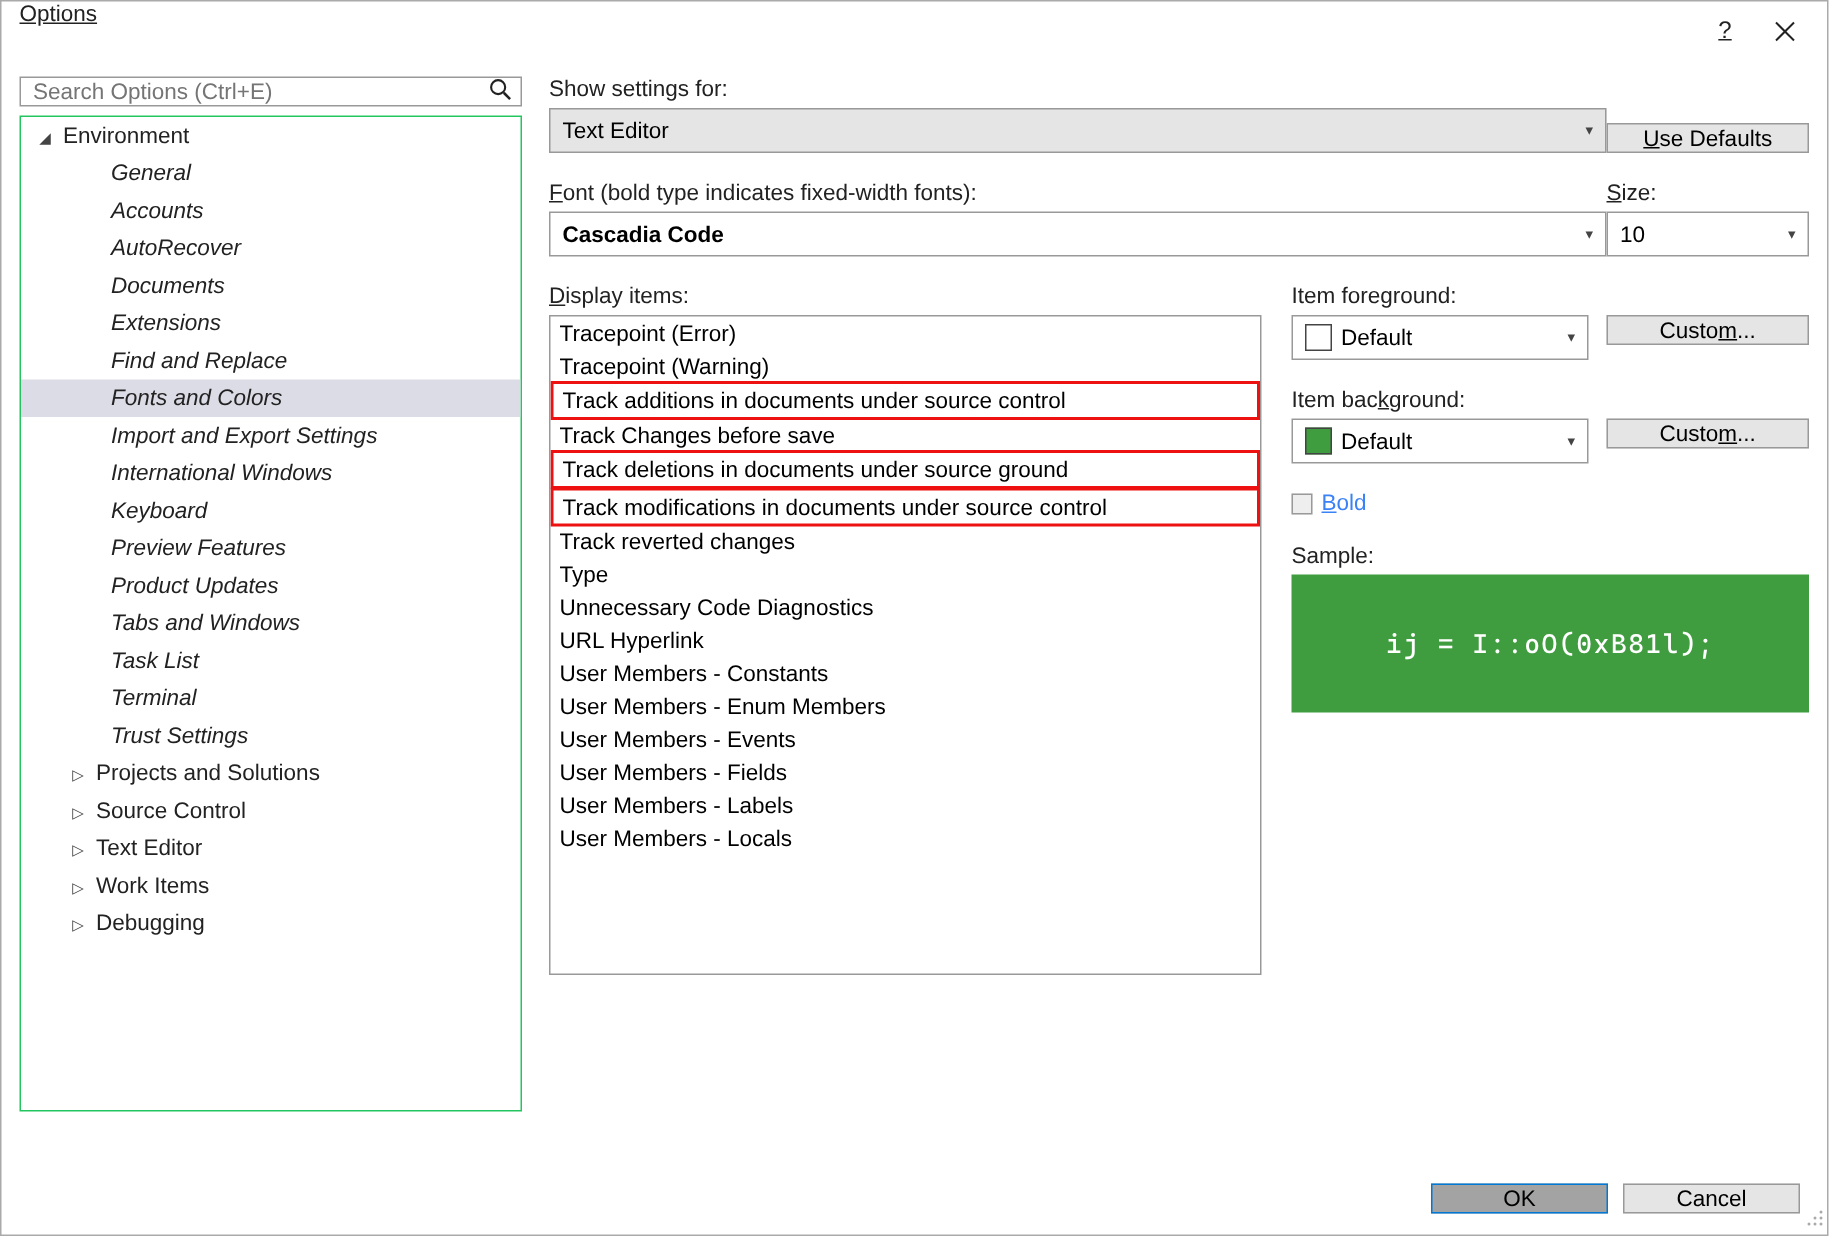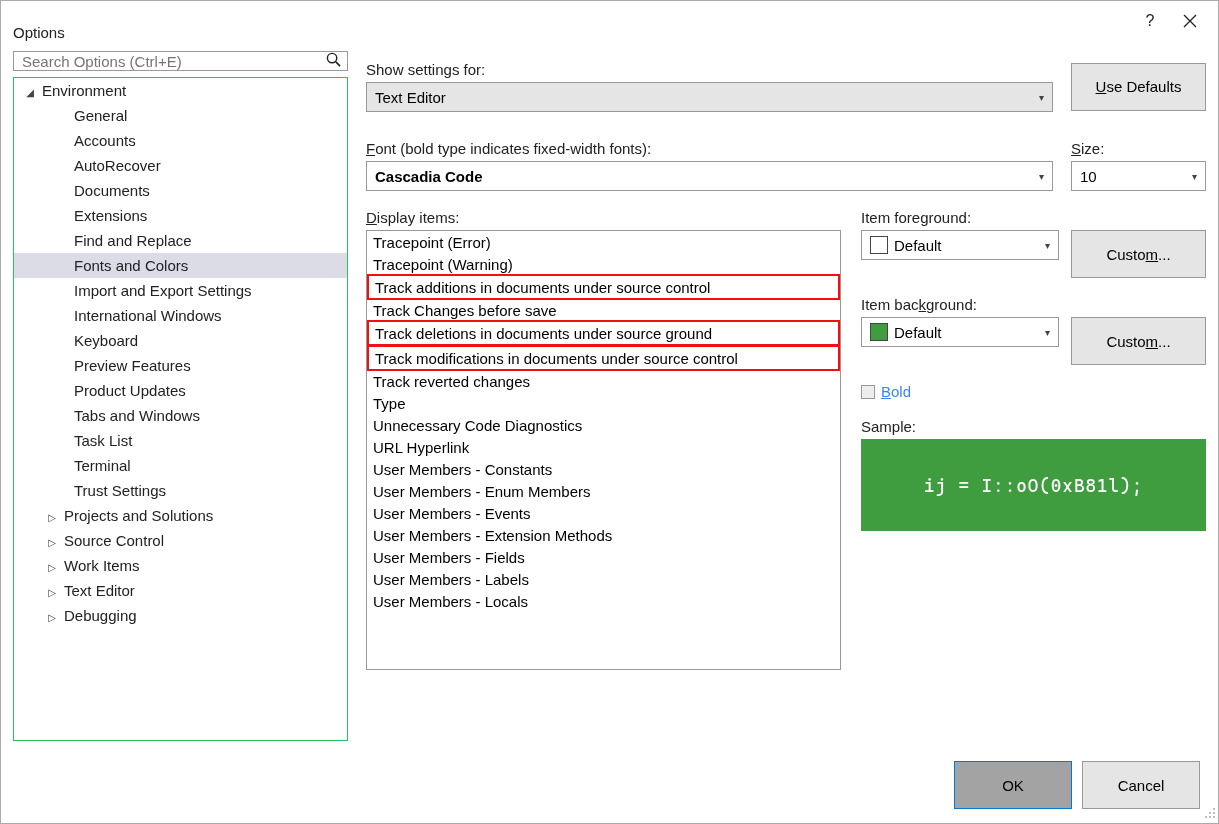--- a/index.html
+++ b/index.html
@@ -1,41 +1,41 @@
 <!DOCTYPE html>
 <html><head>
 <meta charset="utf-8">
 <style>
   * { box-sizing: border-box; font-family: "Segoe UI", Arial, sans-serif; }
   body { margin: 0; background: #fff; width: 1219px; height: 824px; overflow: hidden; position: relative; border: 1px solid #aaa; }
-  .titlebar { height: 40px; display: flex; align-items: flex-end; padding: 0 8px 0 12px; font-size: 15px; color: #222; }
+  .titlebar { height: 40px; display: flex; align-items: flex-start; padding: 0 8px 0 12px; font-size: 15px; color: #222; text-decoration: underline; }
   .titlebar .title { flex: 1; }
   .titlebar .help-icon, .titlebar .close-icon { width: 40px; height: 40px; display: flex; align-items: center; justify-content: center; font-size: 16px; color: #222; }
   .content { display: flex; padding: 10px 12px 0 12px; gap: 18px; height: 700px; }
   .left-col { width: 335px; display: flex; flex-direction: column; }
   .search-box { display: flex; align-items: center; border: 1px solid #999; height: 20px; padding: 0 6px; margin-bottom: 6px; }
   .search-box input { flex: 1; border: none; outline: none; font-size: 15px; color: #666; background: transparent; }
   .search-box .mag { font-size: 15px; color: #222; }
   .tree { border: 1px solid #22c55e; flex: 1; overflow-y: scroll; position: relative; font-size: 15px; color: #222; }
   .tree ul { list-style: none; margin: 0; padding: 0; }
   .tree li { padding: 4px 0 4px 10px; white-space: nowrap; cursor: default; }
   .tree li.root { padding-left: 10px; }
-  .tree li.child { padding-left: 60px; }
+  .tree li.child { padding-left: 60px; font-style: italic; }
   .tree li.top { padding-left: 32px; }
   .tree li.selected { background: #dcdce6; }
   .tree .caret { display: inline-block; width: 12px; text-align: center; margin-right: 6px; font-size: 10px; color: #444; }
   .right-col { flex: 1; display: flex; flex-direction: column; }
-  .row { display: flex; gap: 18px; align-items: center; margin-bottom: 18px; margin-top: 10px; }
+  .row { display: flex; gap: 0; align-items: flex-end; margin-bottom: 18px; }
   .field-group { display: flex; flex-direction: column; }
   .lbl { font-size: 15px; color: #222; margin-bottom: 4px; }
   .combo { border: 1px solid #999; height: 30px; display: flex; align-items: center; padding: 0 8px; font-size: 15px; background: #e5e5e5; position: relative; }
   .combo.white { background: #fff; }
   .combo .val { flex: 1; }
   .combo .chev { font-size: 10px; color: #444; }
-  .btn { border: 1px solid #999; background: #e5e5e5; height: 48px; padding: 0 8px; font-size: 15px; display: flex; align-items: center; justify-content: center; cursor: pointer; }
+  .btn { border: 1px solid #999; background: #e5e5e5; height: 20px; padding: 0 8px; font-size: 15px; display: flex; align-items: center; justify-content: center; cursor: pointer; }
   .btn.primary { border: 1.5px solid #0078d4; background: #a3a3a3; }
   .display-items-box { border: 1px solid #999; height: 440px; overflow-y: scroll; font-size: 15px; }
   .display-items-box div { padding: 2.5px 6px; white-space: nowrap; cursor: default; }
   .display-items-box div.hl { border: 2.5px solid #e11; margin: -1px 0; }
   .color-swatch { width: 18px; height: 18px; border: 1px solid #444; margin-right: 6px; }
   .bold-check { display: flex; align-items: center; gap: 6px; font-size: 15px; color: #3b82f6; }
   .bold-check .box { width: 14px; height: 14px; border: 1px solid #999; background: #eee; }
   .sample-box { background: #3f9c3f; color: #fff; height: 92px; display: flex; align-items: center; justify-content: center; font-family: "Cascadia Code", Consolas, monospace; font-size: 18px; letter-spacing: 1px; }
   .footer { position: absolute; bottom: 14px; right: 18px; display: flex; gap: 10px; }
   .footer .btn { width: 118px; }
@@ -86,22 +86,22 @@
           <li class="child">International Windows</li>
           <li class="child">Keyboard</li>
           <li class="child">Preview Features</li>
           <li class="child">Product Updates</li>
           <li class="child">Tabs and Windows</li>
           <li class="child">Task List</li>
           <li class="child">Terminal</li>
           <li class="child">Trust Settings</li>
           <li class="top"><span class="caret">▷</span>Projects and Solutions</li>
           <li class="top"><span class="caret">▷</span>Source Control</li>
+          <li class="top"><span class="caret">▷</span>Text Editor</li>
           <li class="top"><span class="caret">▷</span>Work Items</li>
-          <li class="top"><span class="caret">▷</span>Text Editor</li>
           <li class="top"><span class="caret">▷</span>Debugging</li>
         </ul>
     </div>
   </div>
 
   <div class="right-col">
     <div class="row">
       <div class="field-group" style="flex:1">
         <span class="lbl">Show settings for:</span>
         <div class="combo">
@@ -141,21 +141,20 @@
             <div>Track Changes before save</div>
             <div class="hl">Track deletions in documents under source ground</div>
             <div class="hl">Track modifications in documents under source control</div>
             <div>Track reverted changes</div>
             <div>Type</div>
             <div>Unnecessary Code Diagnostics</div>
             <div>URL Hyperlink</div>
             <div>User Members - Constants</div>
             <div>User Members - Enum Members</div>
             <div>User Members - Events</div>
-            <div>User Members - Extension Methods</div>
             <div>User Members - Fields</div>
             <div>User Members - Labels</div>
             <div>User Members - Locals</div>
           </div>
       </div>
 
       <div class="r-sub-right">
         <div class="field-group">
           <span class="lbl">Item foreground:</span>
           <div style="display:flex;gap:12px">

